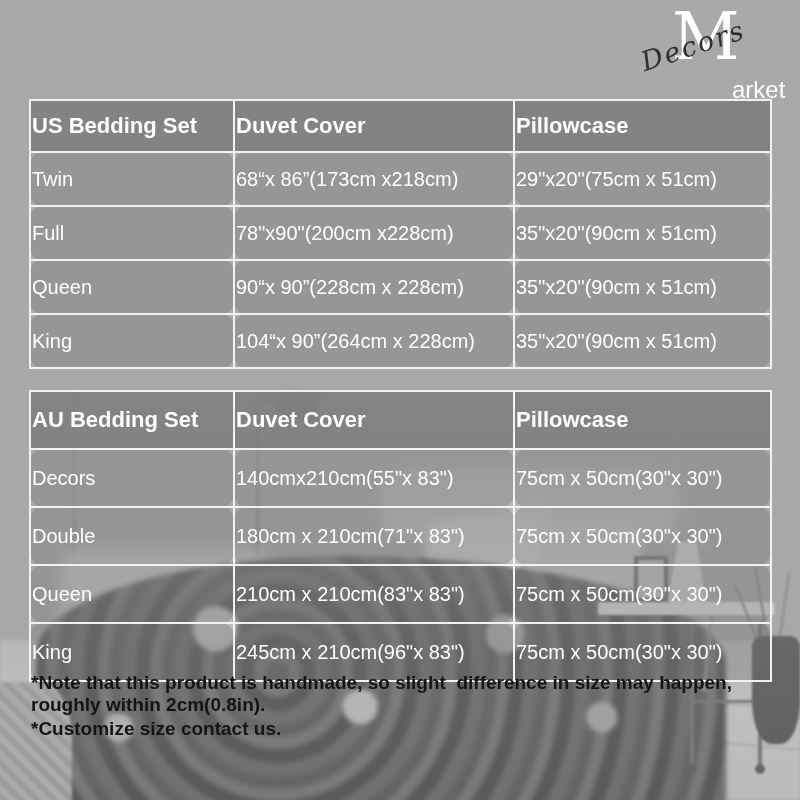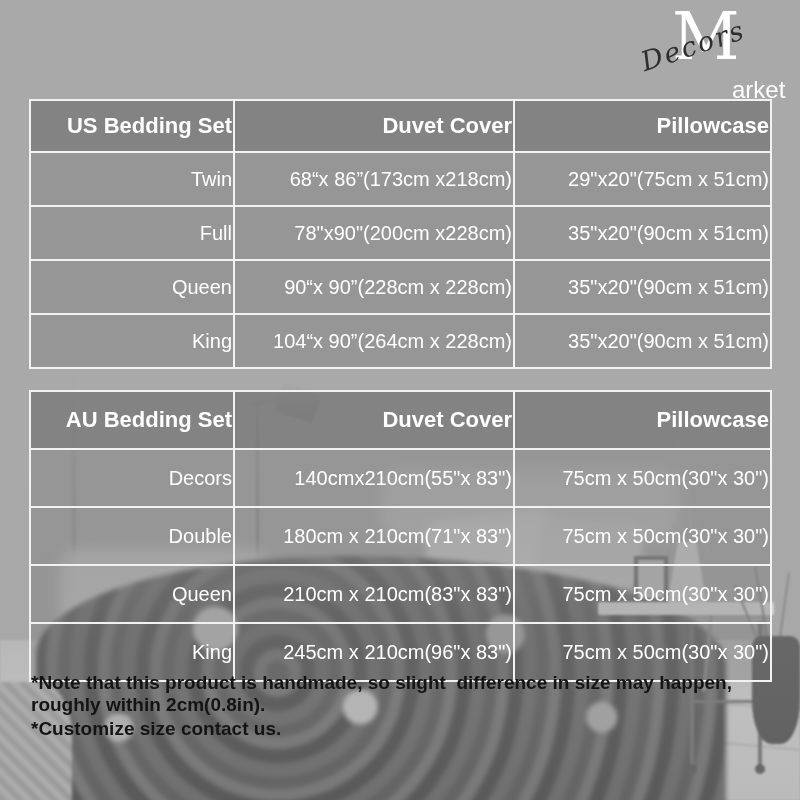--- a/index.html
+++ b/index.html
@@ -61,24 +61,24 @@
     font-size:66px;font-weight:400;color:#ffffff;line-height:1;}
   .logo-script{position:absolute;left:-2px;top:22px;width:130px;text-align:center;
     font-family:"DejaVu Serif",serif;font-style:italic;font-size:27px;
     color:#2f2f2f;transform:rotate(-18deg);letter-spacing:2px;}
   .logo-suffix{position:absolute;left:102px;top:44px;font-family:Liberation Sans, sans-serif;
     font-size:24px;color:#ffffff;margin-top:24px;}
 
   table{position:absolute;left:29px;width:741px;border-collapse:collapse;table-layout:fixed;}
   .t1{top:99px;}
   .t2{top:390px;padding-left:32px;}
-  th,td{border:2px solid #f2f2f2;text-align:right;vertical-align:middle;
+  th,td{border:2px solid #f2f2f2;text-align:left;vertical-align:middle;
     color:#ffffff;overflow:hidden;white-space:nowrap;}
   th{background:rgba(70,70,70,0.38);font-weight:700;font-size:22px;height:48px;}
-  td{background:rgba(105,105,105,0.30);font-weight:400;font-size:20px;}
+  td{background:rgba(105,105,105,0.30);font-weight:400;font-size:20px;border-radius:13px;}
   .t1 td{height:50px;}
   .t2 th{height:54px;}
   .t2 td{height:54px;}
 
   .notes{position:absolute;left:31px;top:672px;width:752px;color:#141414;}
   .notes p{margin:0;font-size:19px;font-weight:700;line-height:1.15;white-space:pre-wrap;}
   .notes p + p{margin-top:2px;}
 </style>
 </head>
 <body>

